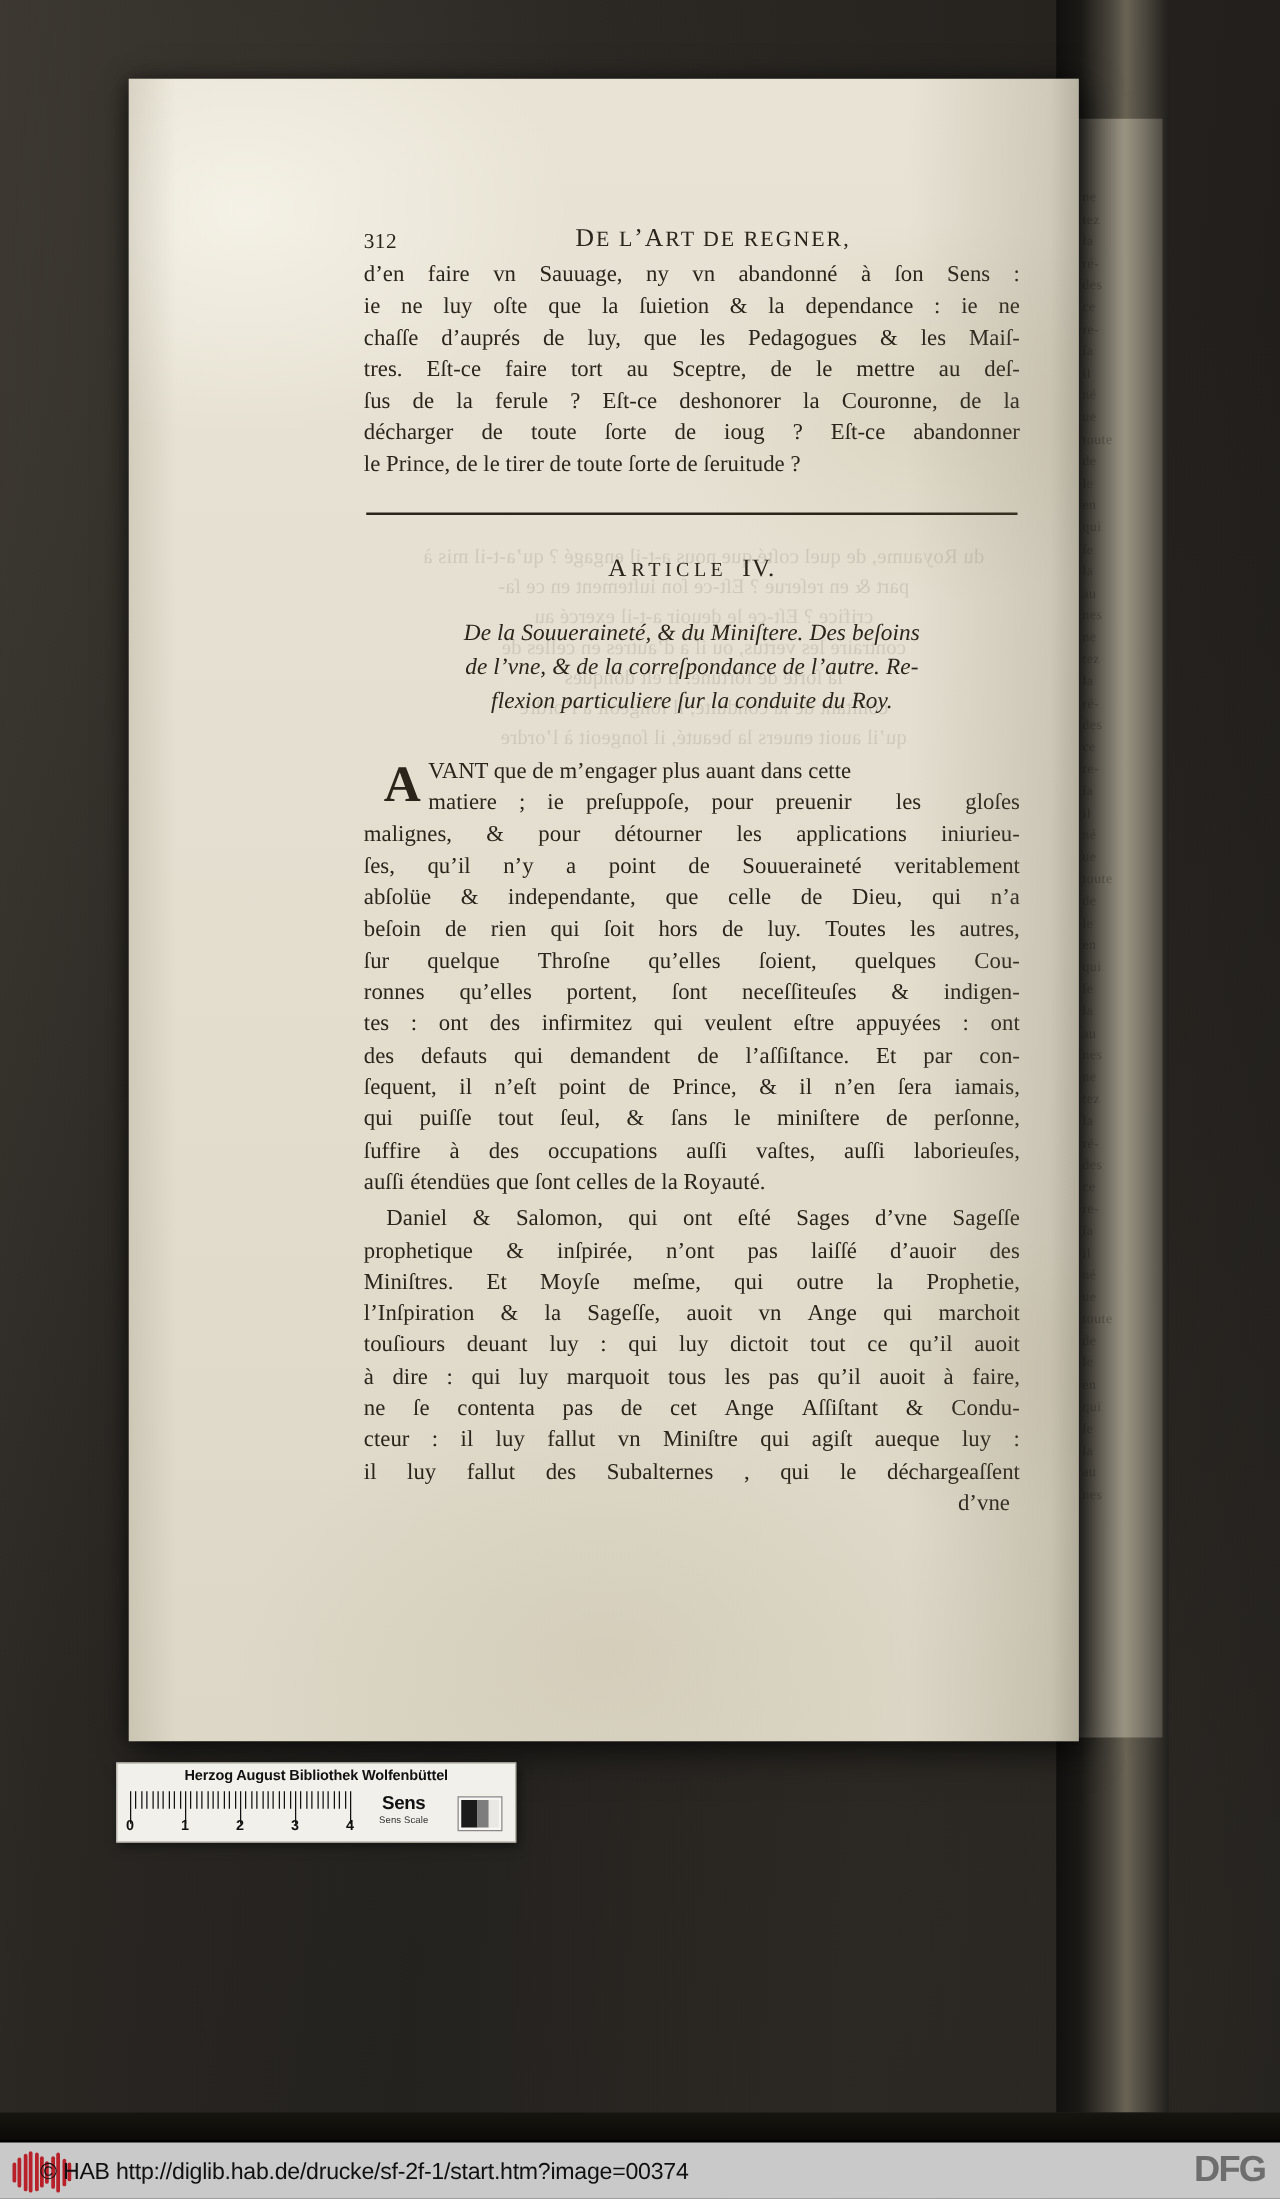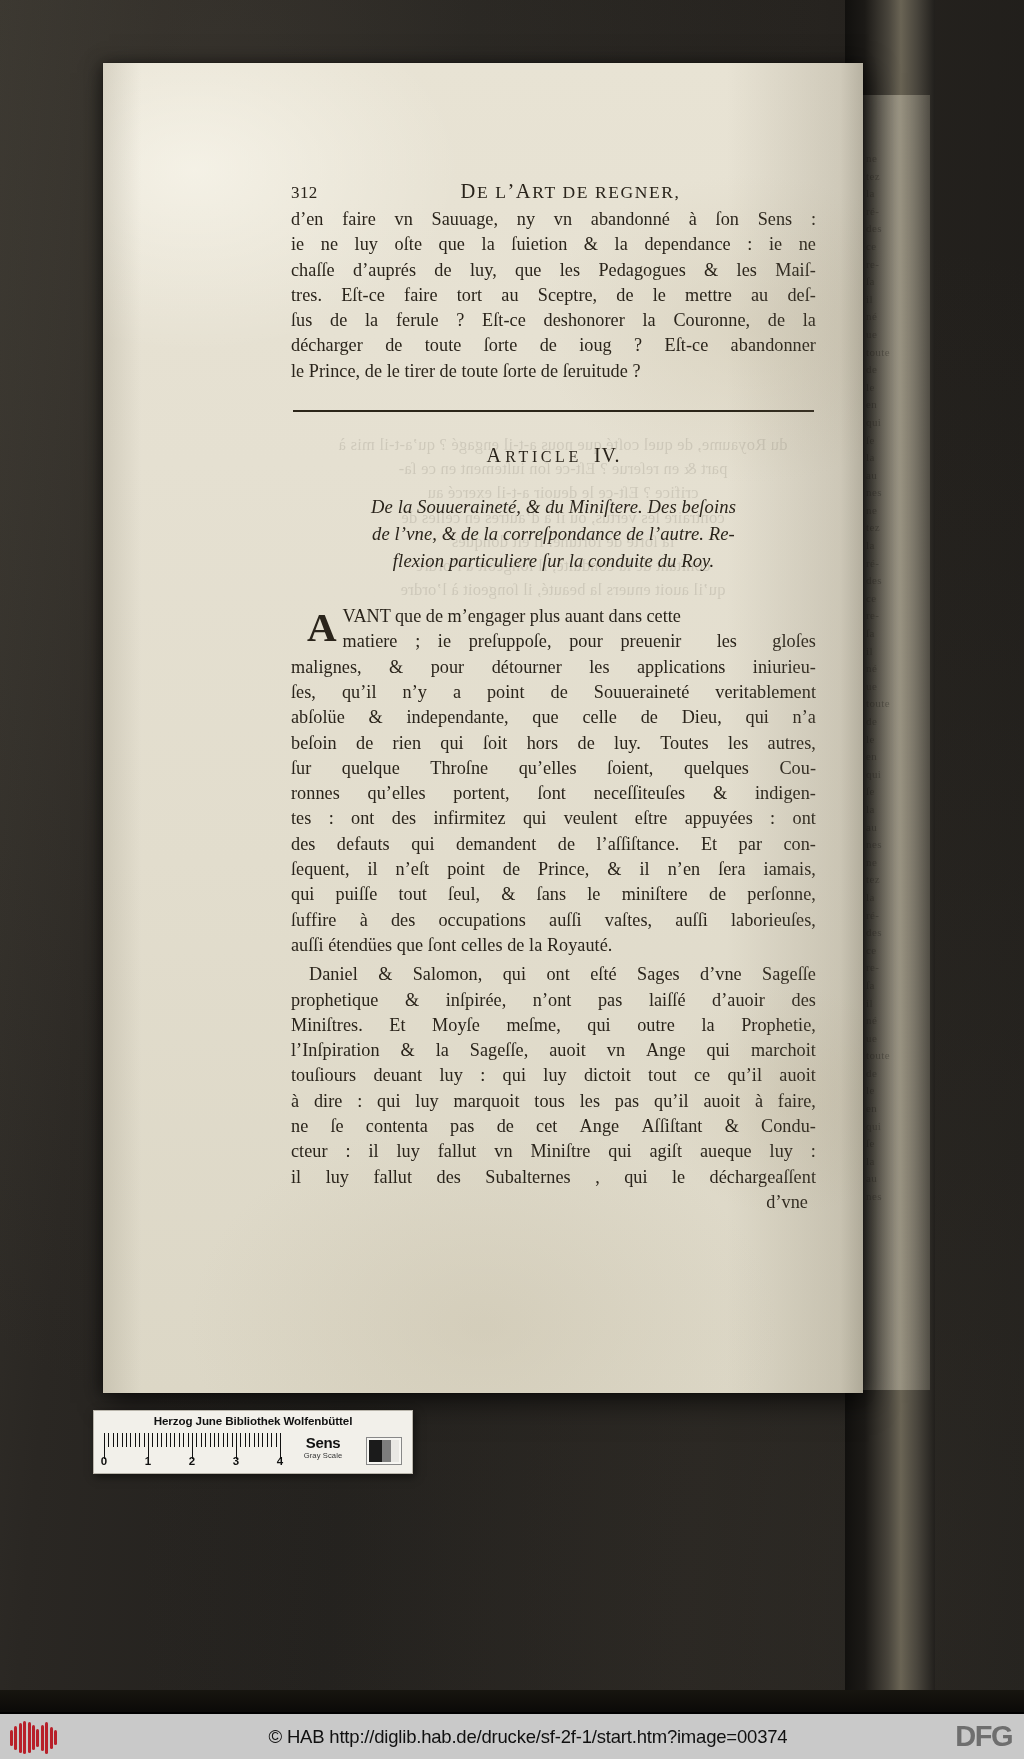--- a/index.html
+++ b/index.html
@@ -156,21 +156,21 @@
   }
   #patch i{position:absolute;top:2px;height:22px;display:block;}
 
   
   #footer{
     position:absolute;left:0;top:1712px;width:1024px;height:47px;
     background:#c9c9c9;border-top:2px solid #000;
     font-family:"Liberation Sans",sans-serif;
   }
   #footer-url{
-    position:absolute;left:0;right:0;top:12px;text-align:center;
+    position:absolute;left:0;right:0;top:12px;
     font-size:18.5px;color:#101010;letter-spacing:-.2px;padding-left:32px;
   }
   #hab-mark{
     position:absolute;left:8px;top:7px;width:52px;height:33px;
   }
   #hab-mark i{position:absolute;background:#b8202a;width:3px;border-radius:2px;}
   #dfg{
     position:absolute;right:12px;top:6px;
     font-size:29px;font-weight:bold;color:#6e6e6e;letter-spacing:-1.5px;
     font-family:"Liberation Sans",sans-serif;
@@ -611,21 +611,21 @@
           <span>le</span>
           <span>déchargeaſſent</span>
         </div>
         <div class="bodyline" style="text-align: right; padding-right: 8px;">d’vne</div>
       </div>
 
   </div>
 </div>
 
 <div id="target">
-  <div id="target-title">Herzog June Bibliothek Wolfenbüttel</div>
+  <div id="target-title">Herzog August Bibliothek Wolfenbüttel</div>
   <div id="ruler">
       <div class="tick" style="left: 0px; height: 26px;"></div>
       <div class="tick" style="left: 4.4px; height: 14px;"></div>
       <div class="tick" style="left: 8.8px; height: 14px;"></div>
       <div class="tick" style="left: 13.2px; height: 14px;"></div>
       <div class="tick" style="left: 17.6px; height: 14px;"></div>
       <div class="tick" style="left: 22px; height: 14px;"></div>
       <div class="tick" style="left: 26.4px; height: 14px;"></div>
       <div class="tick" style="left: 30.8px; height: 14px;"></div>
       <div class="tick" style="left: 35.2px; height: 14px;"></div>
@@ -664,21 +664,21 @@
     </div>
   <div class="numrow" id="numrow">
       <span style="left: 0px;">0</span>
       <span style="left: 44px;">1</span>
       <span style="left: 88px;">2</span>
       <span style="left: 132px;">3</span>
       <span style="left: 176px;">4</span>
     </div>
   <div id="kodak">
     <div class="brand">Sens</div>
-    <div class="sub">Gray Scale</div>
+    <div class="sub">Sens Scale</div>
   </div>
   <div id="patch">
     <i style="left:2px;width:13px;background:#1b1b1b;"></i>
     <i style="left:15px;width:9px;background:#7d7d7d;"></i>
     <i style="left:24px;width:8px;background:#e9e8e4;"></i>
   </div>
 </div>
 
 <div id="footer-shadow"></div>
 

